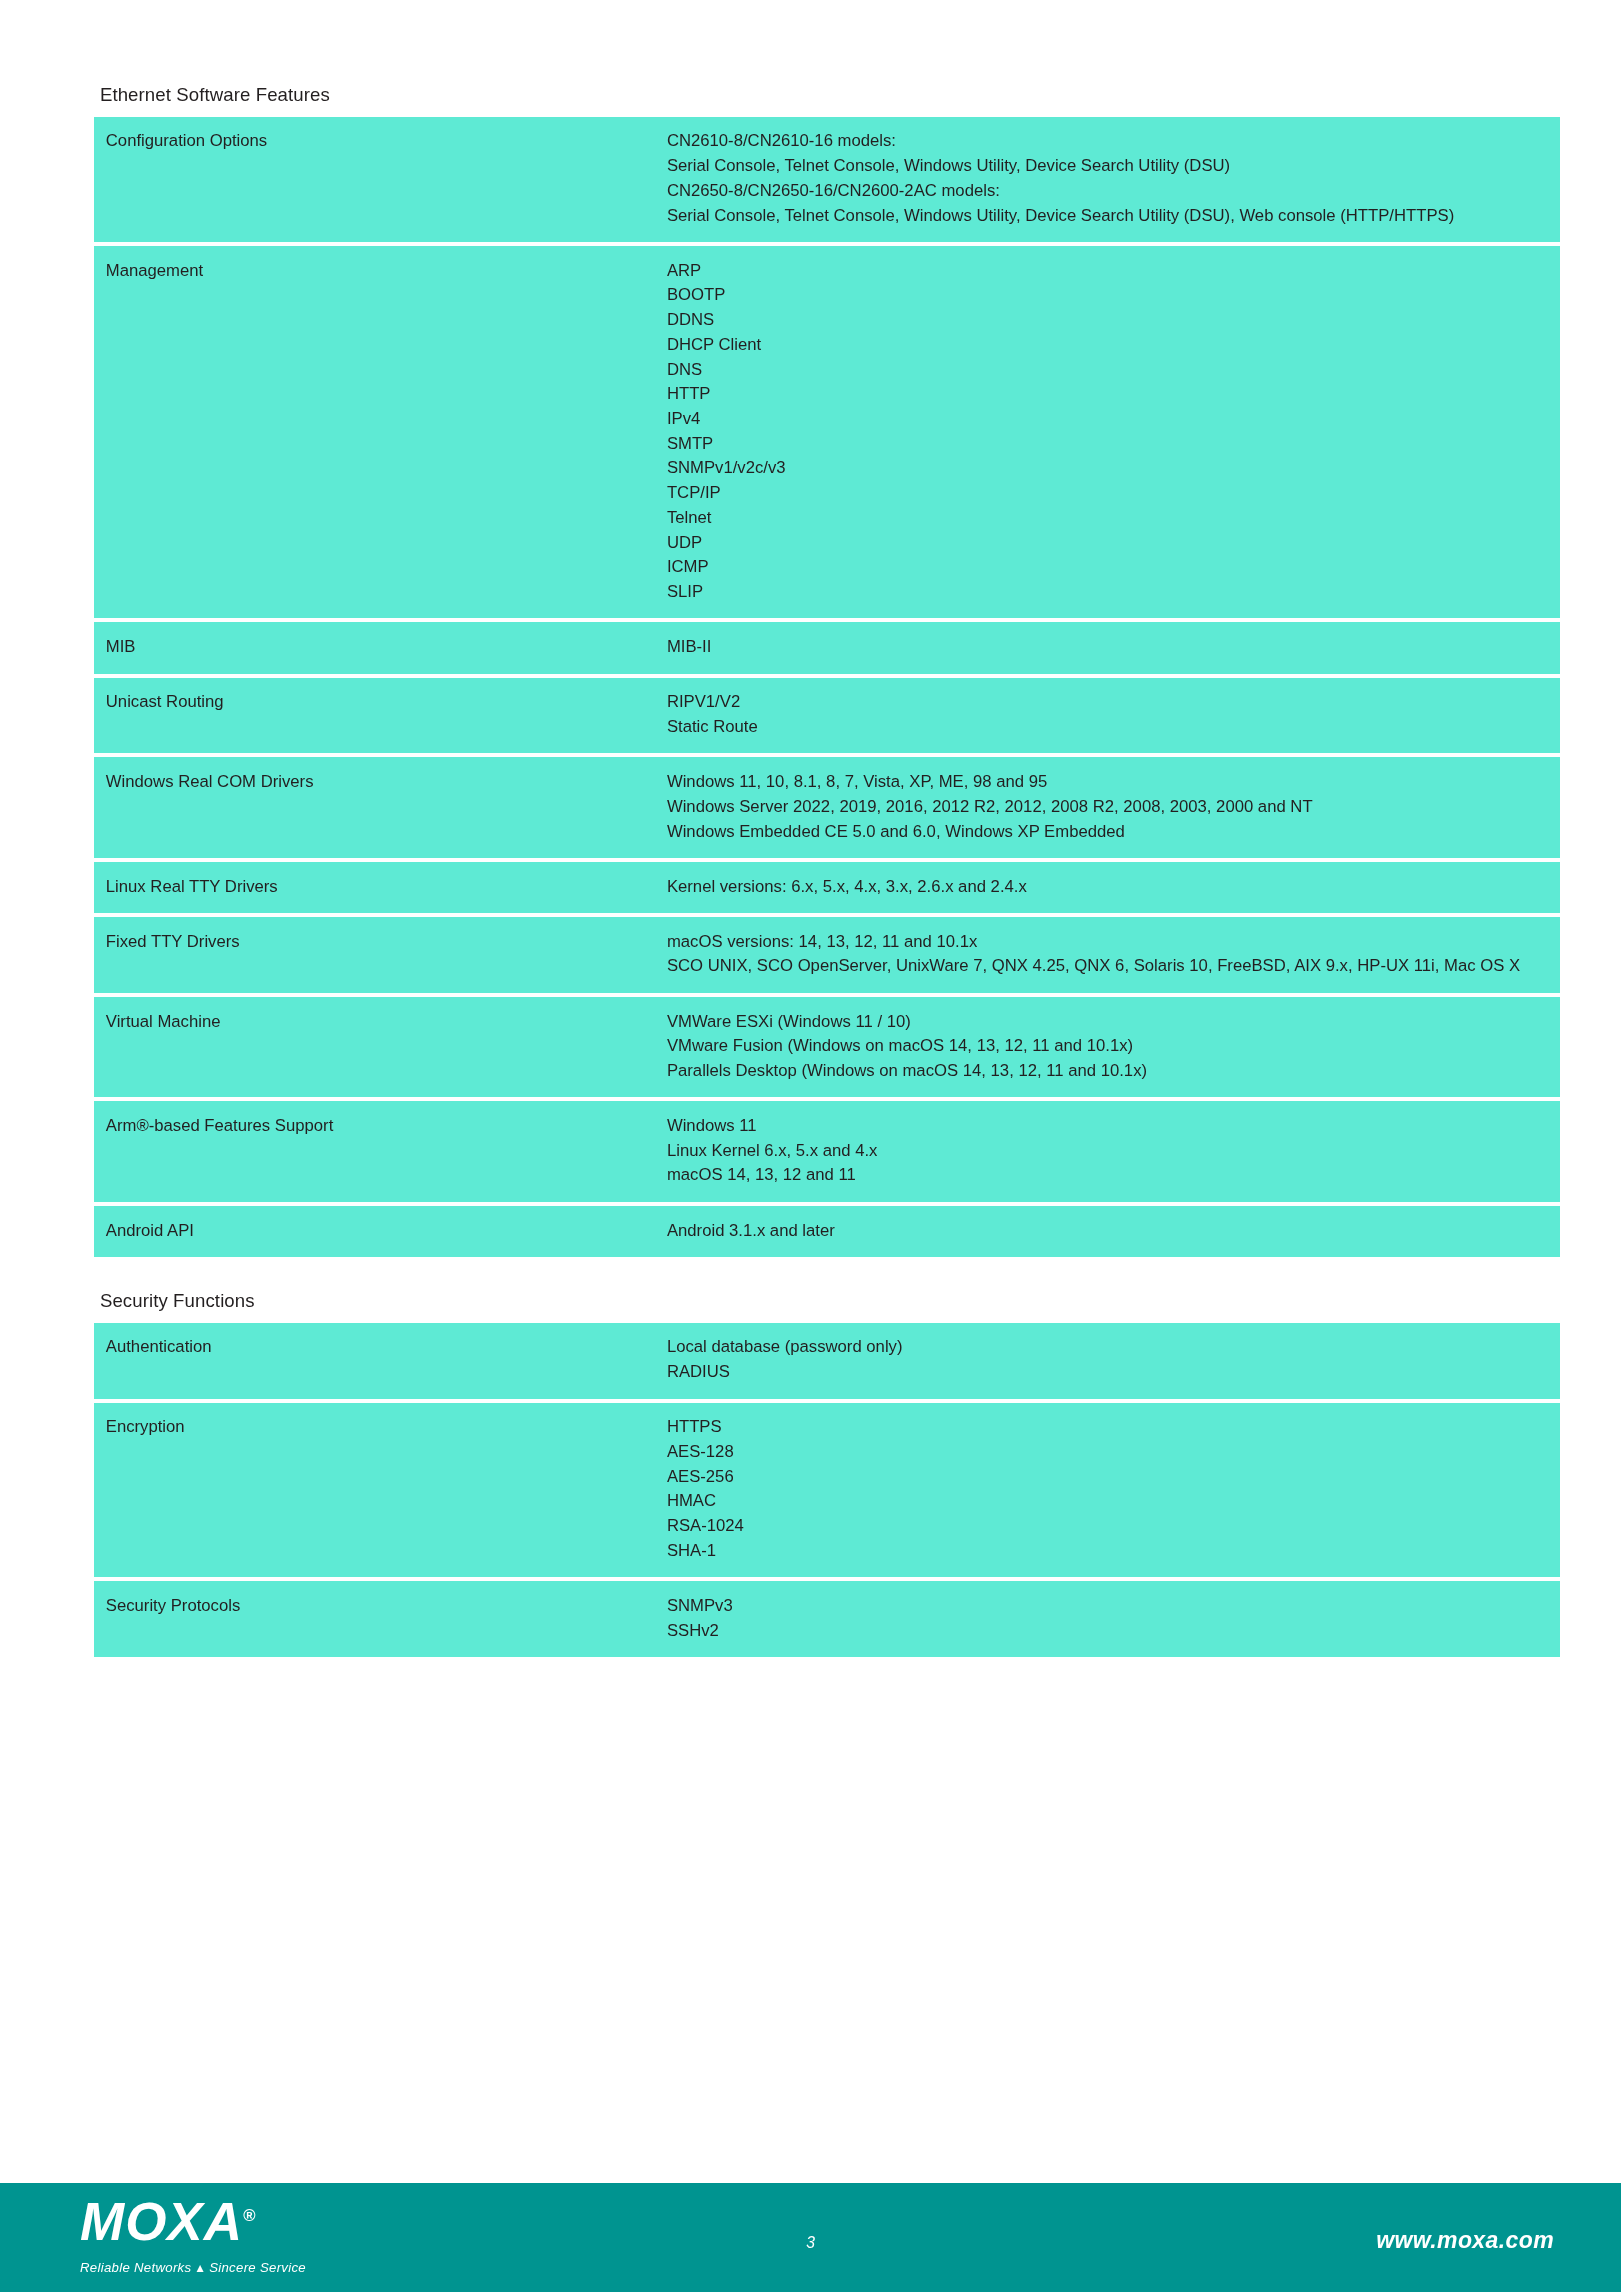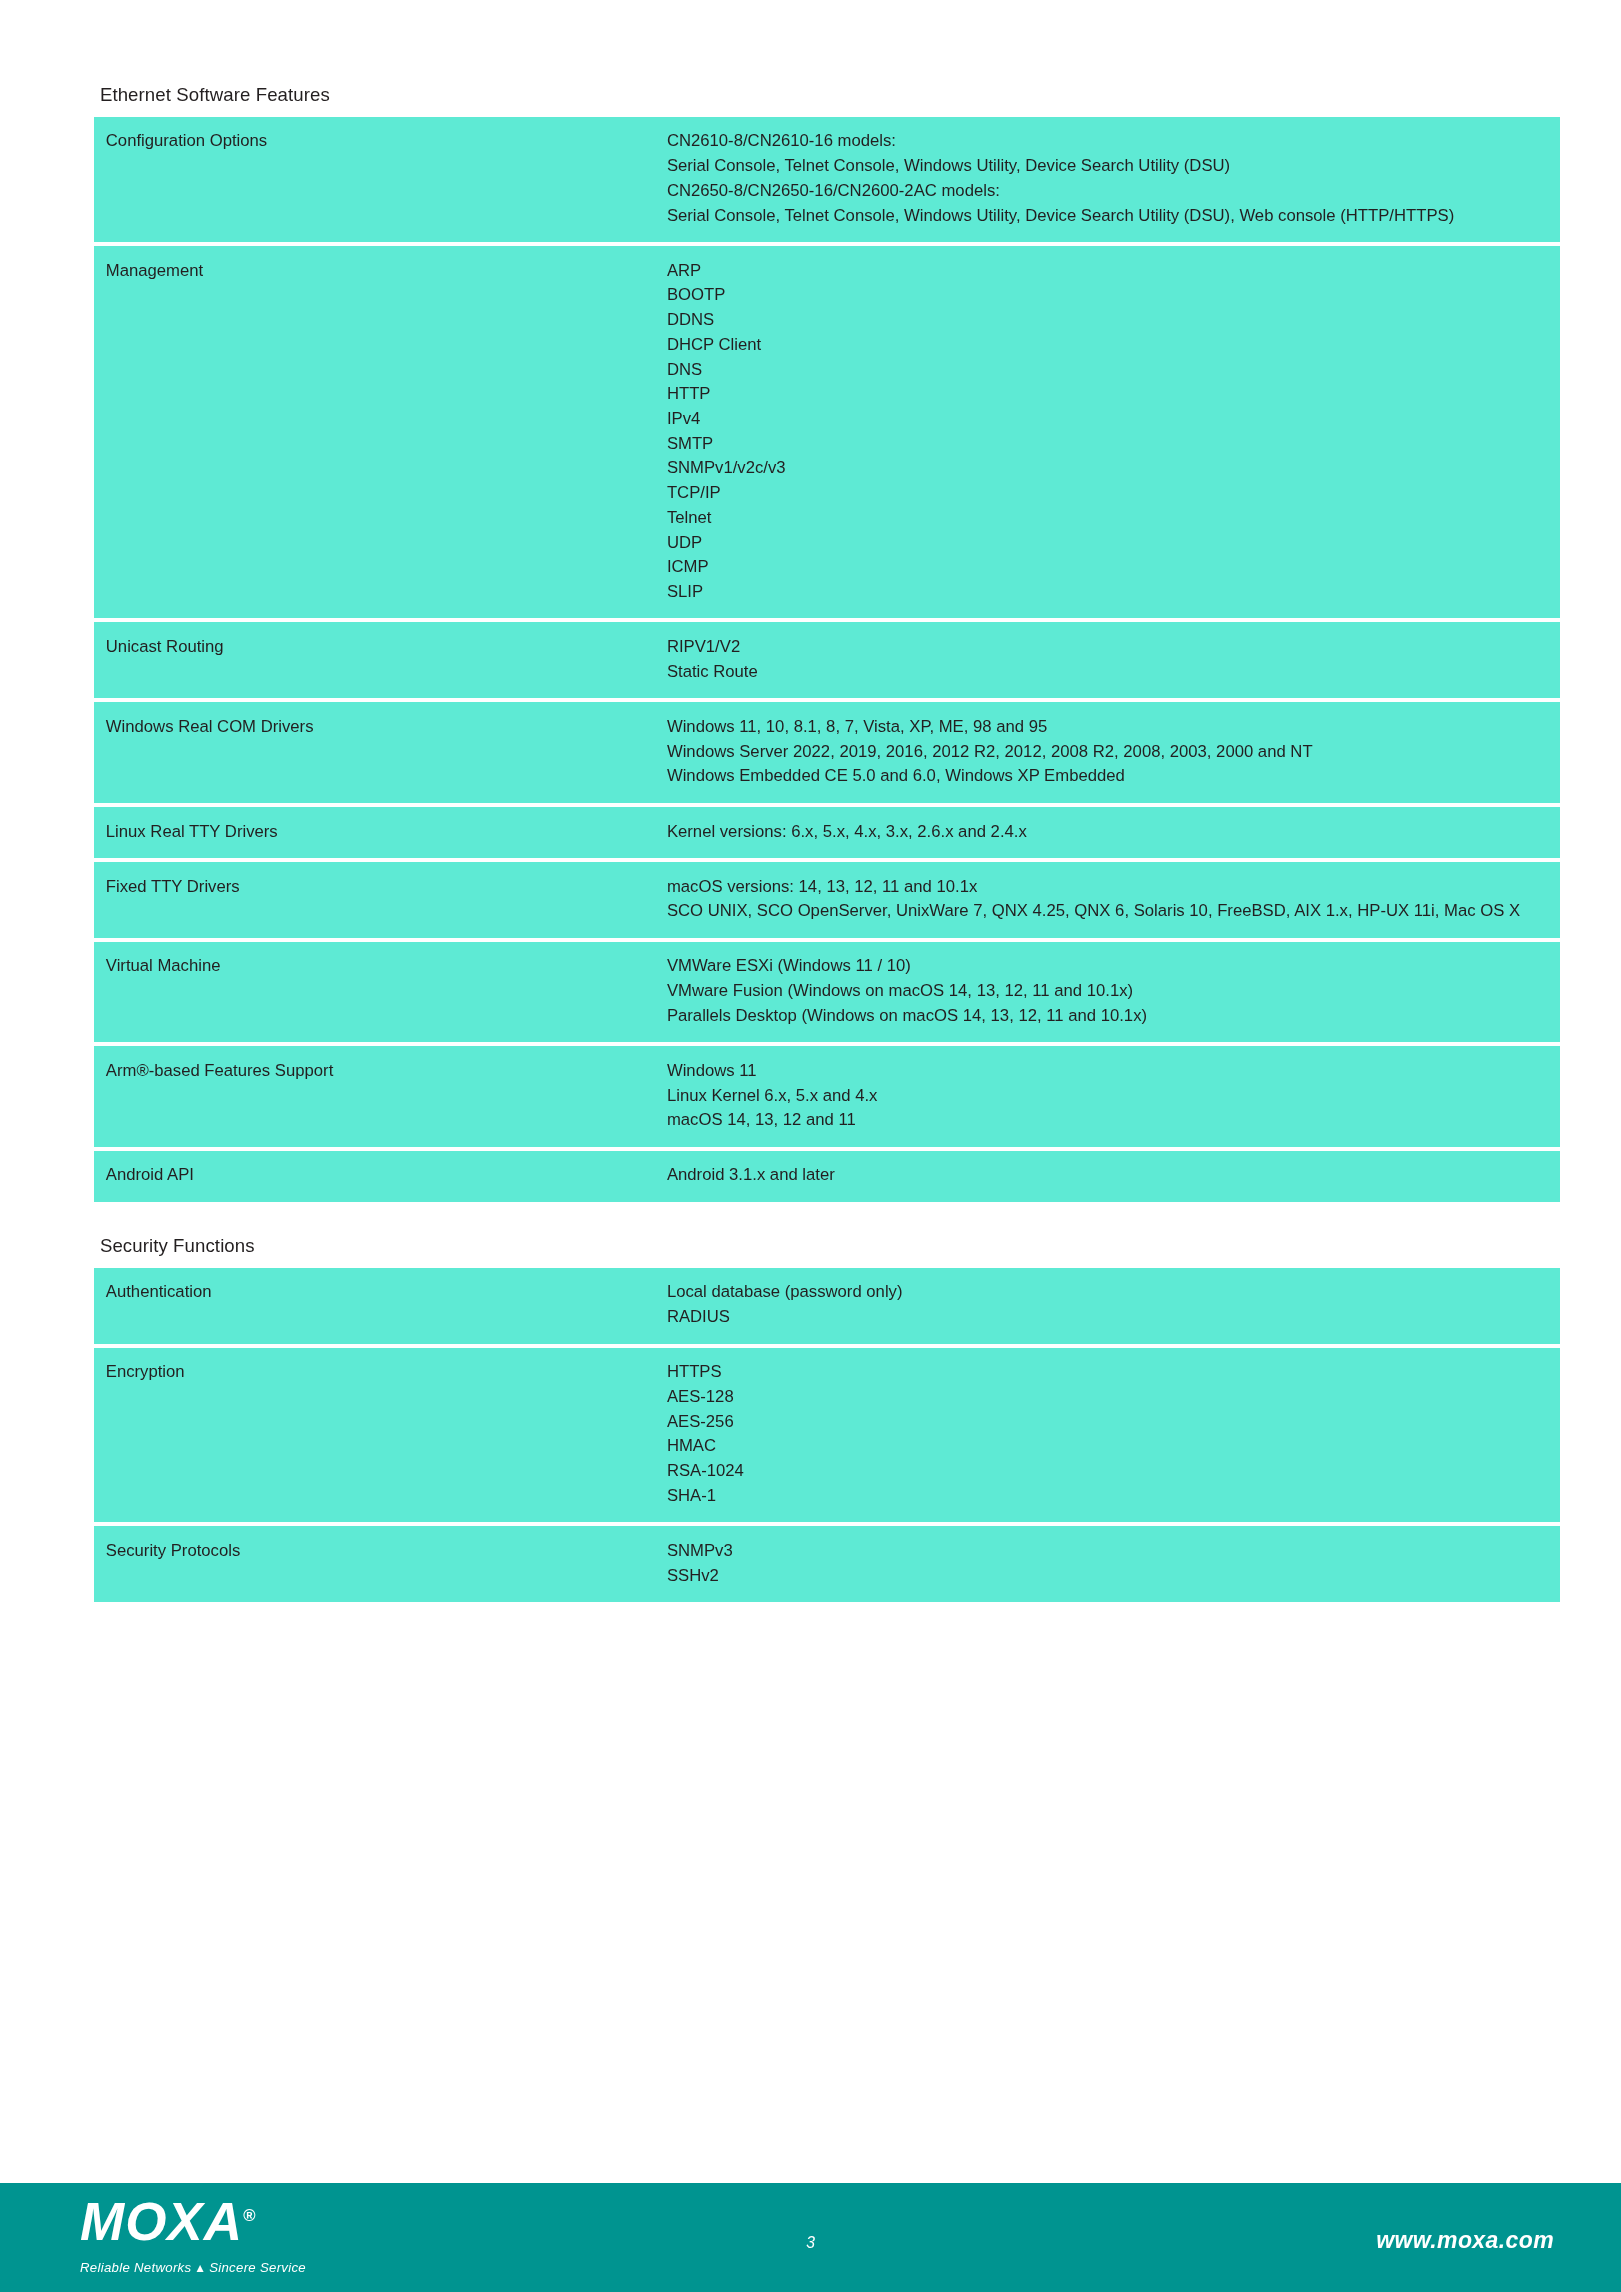--- a/index.html
+++ b/index.html
@@ -173,20 +173,26 @@
             <span class="val-line">SMTP</span>
             <span class="val-line">SNMPv1/v2c/v3</span>
             <span class="val-line">TCP/IP</span>
             <span class="val-line">Telnet</span>
             <span class="val-line">UDP</span>
             <span class="val-line">ICMP</span>
             <span class="val-line">SLIP</span>
           </td>
         </tr>
         <tr class="spec-row">
+          <td class="spec-label">MIB</td>
+          <td class="spec-value">
+            <span class="val-line">MIB-II</span>
+          </td>
+        </tr>
+        <tr class="spec-row">
           <td class="spec-label">Unicast Routing</td>
           <td class="spec-value">
             <span class="val-line">RIPV1/V2</span>
             <span class="val-line">Static Route</span>
           </td>
         </tr>
         <tr class="spec-row">
           <td class="spec-label">Windows Real COM Drivers</td>
           <td class="spec-value">
             <span class="val-line">Windows 11, 10, 8.1, 8, 7, Vista, XP, ME, 98 and 95</span>
@@ -197,21 +203,21 @@
         <tr class="spec-row">
           <td class="spec-label">Linux Real TTY Drivers</td>
           <td class="spec-value">
             <span class="val-line">Kernel versions: 6.x, 5.x, 4.x, 3.x, 2.6.x and 2.4.x</span>
           </td>
         </tr>
         <tr class="spec-row">
           <td class="spec-label">Fixed TTY Drivers</td>
           <td class="spec-value">
             <span class="val-line">macOS versions: 14, 13, 12, 11 and 10.1x</span>
-            <span class="val-line">SCO UNIX, SCO OpenServer, UnixWare 7, QNX 4.25, QNX 6, Solaris 10, FreeBSD, AIX 1.x, HP-UX 11i, Mac OS X</span>
+            <span class="val-line">SCO UNIX, SCO OpenServer, UnixWare 7, QNX 4.25, QNX 6, Solaris 10, FreeBSD, AIX 9.x, HP-UX 11i, Mac OS X</span>
           </td>
         </tr>
         <tr class="spec-row">
           <td class="spec-label">Virtual Machine</td>
           <td class="spec-value">
             <span class="val-line">VMWare ESXi (Windows 11 / 10)</span>
             <span class="val-line">VMware Fusion (Windows on macOS 14, 13, 12, 11 and 10.1x)</span>
             <span class="val-line">Parallels Desktop (Windows on macOS 14, 13, 12, 11 and 10.1x)</span>
           </td>
         </tr>

